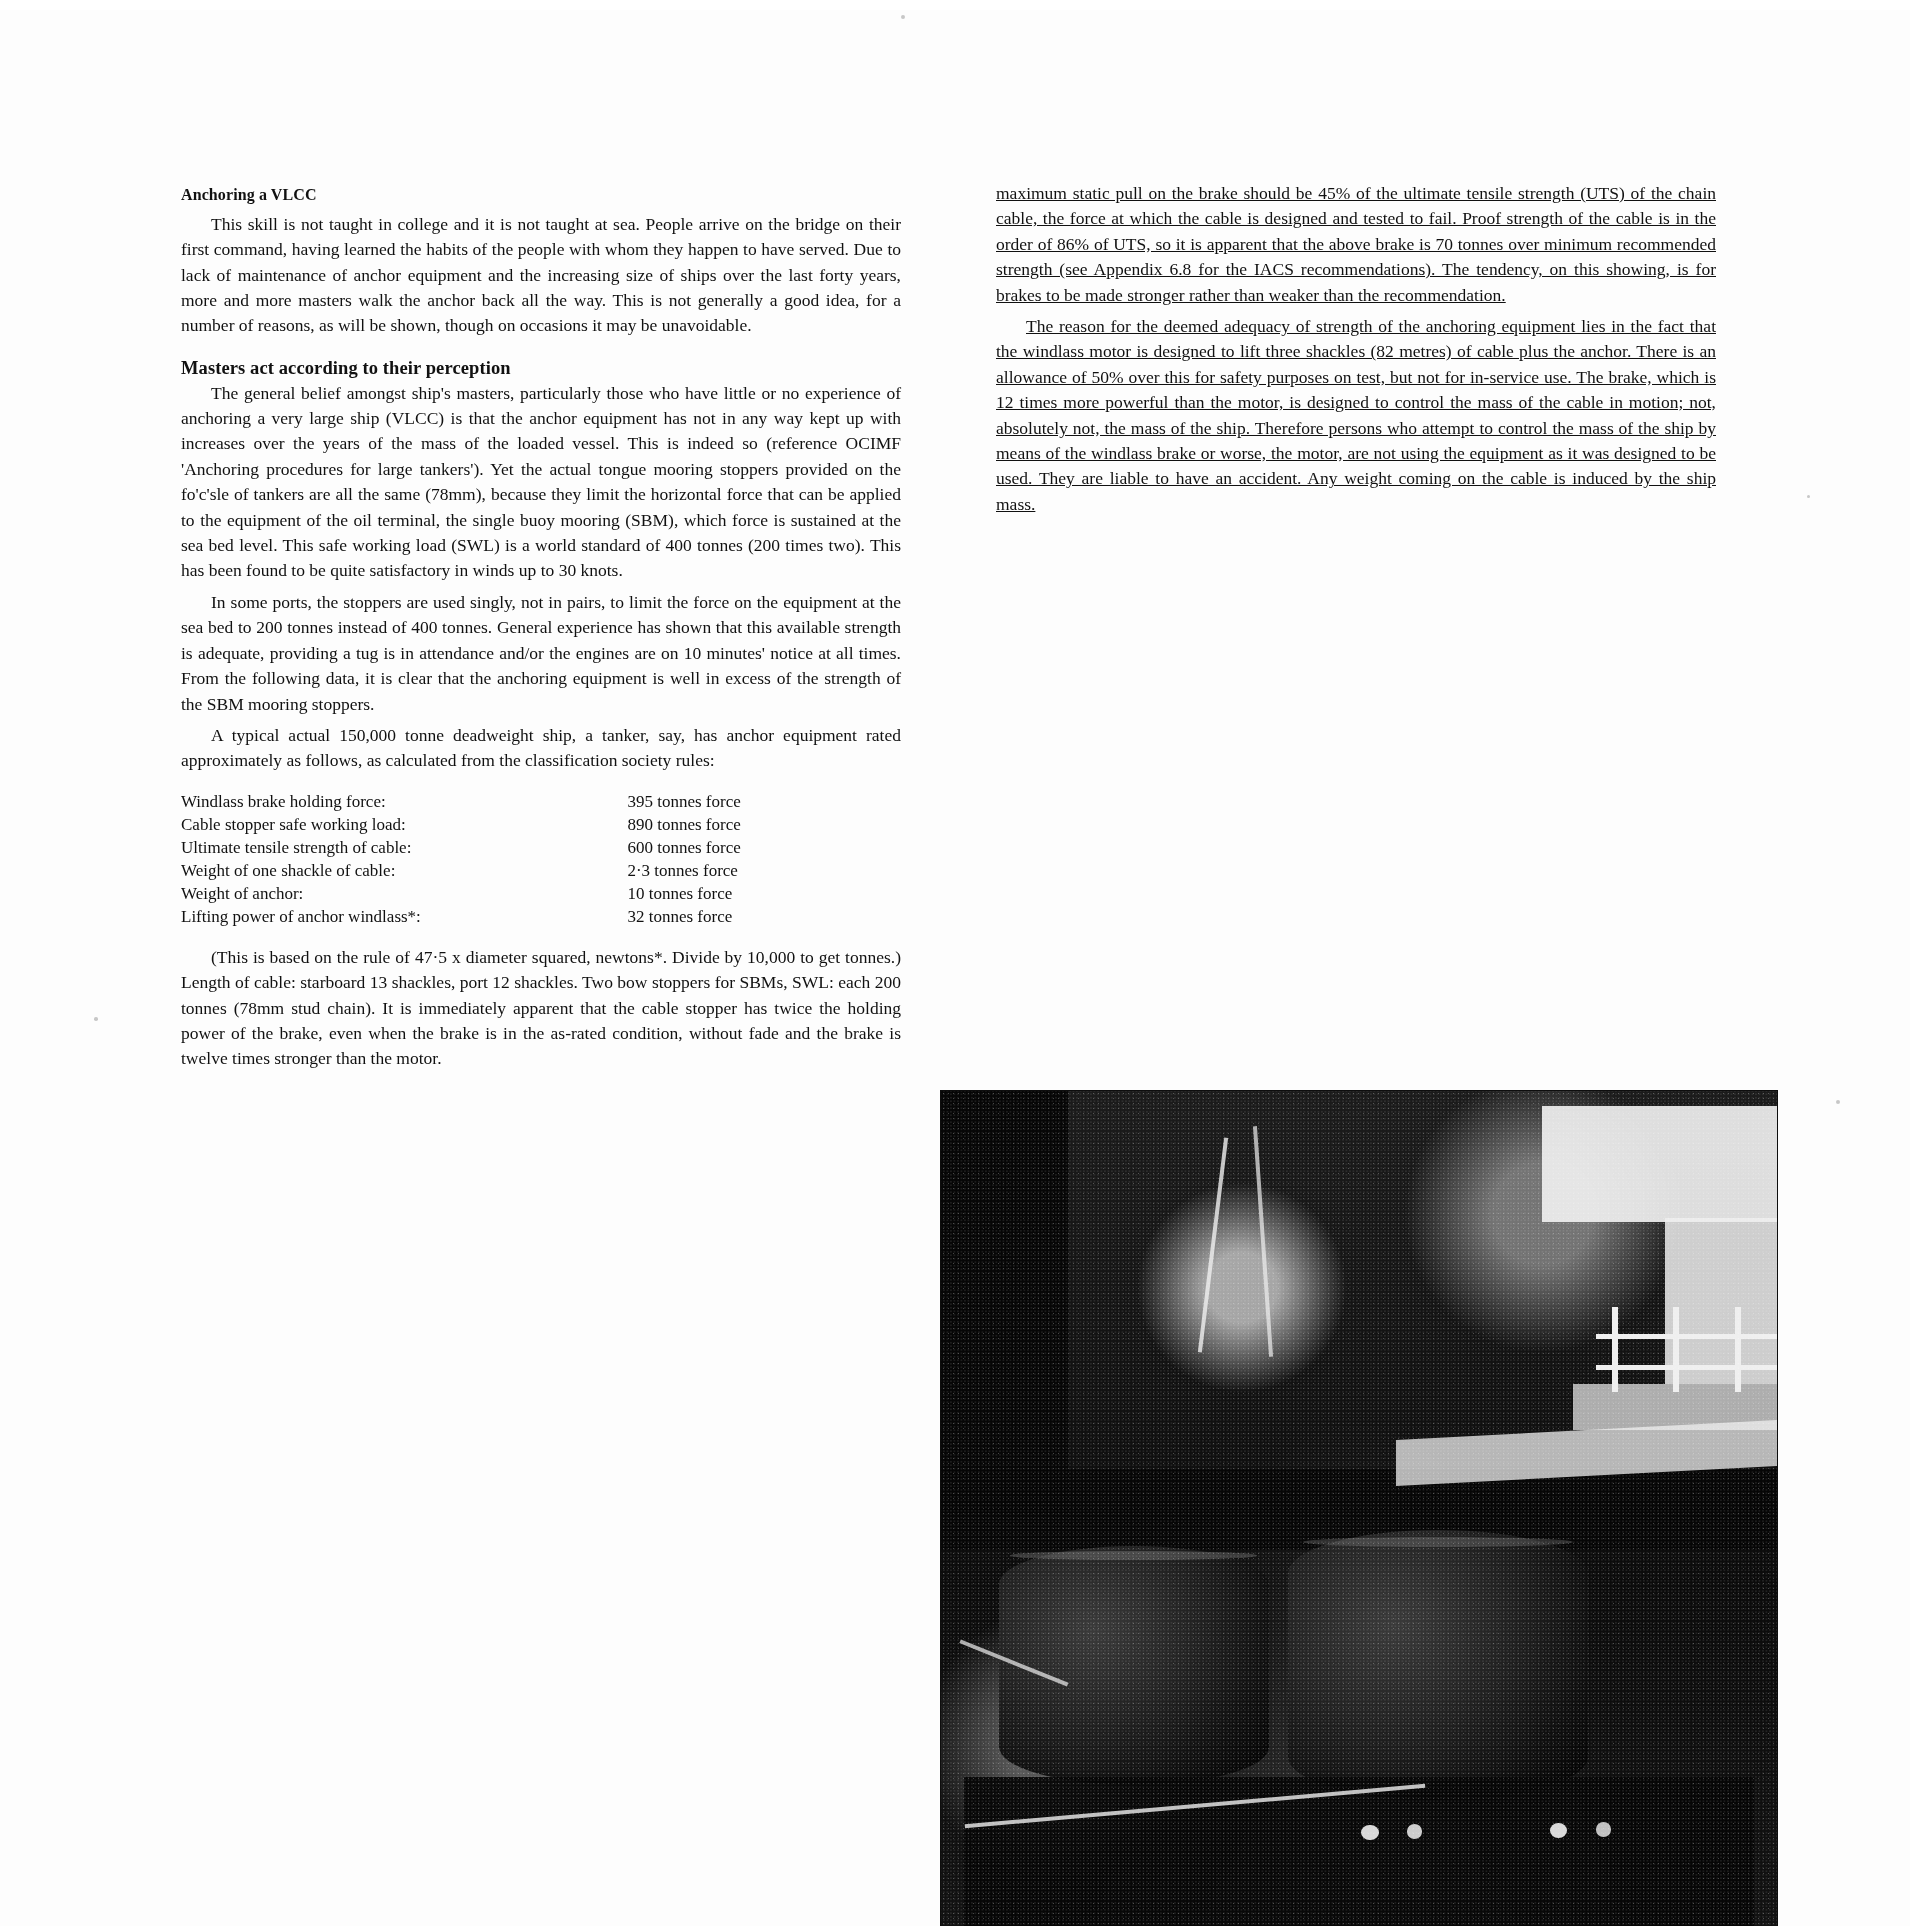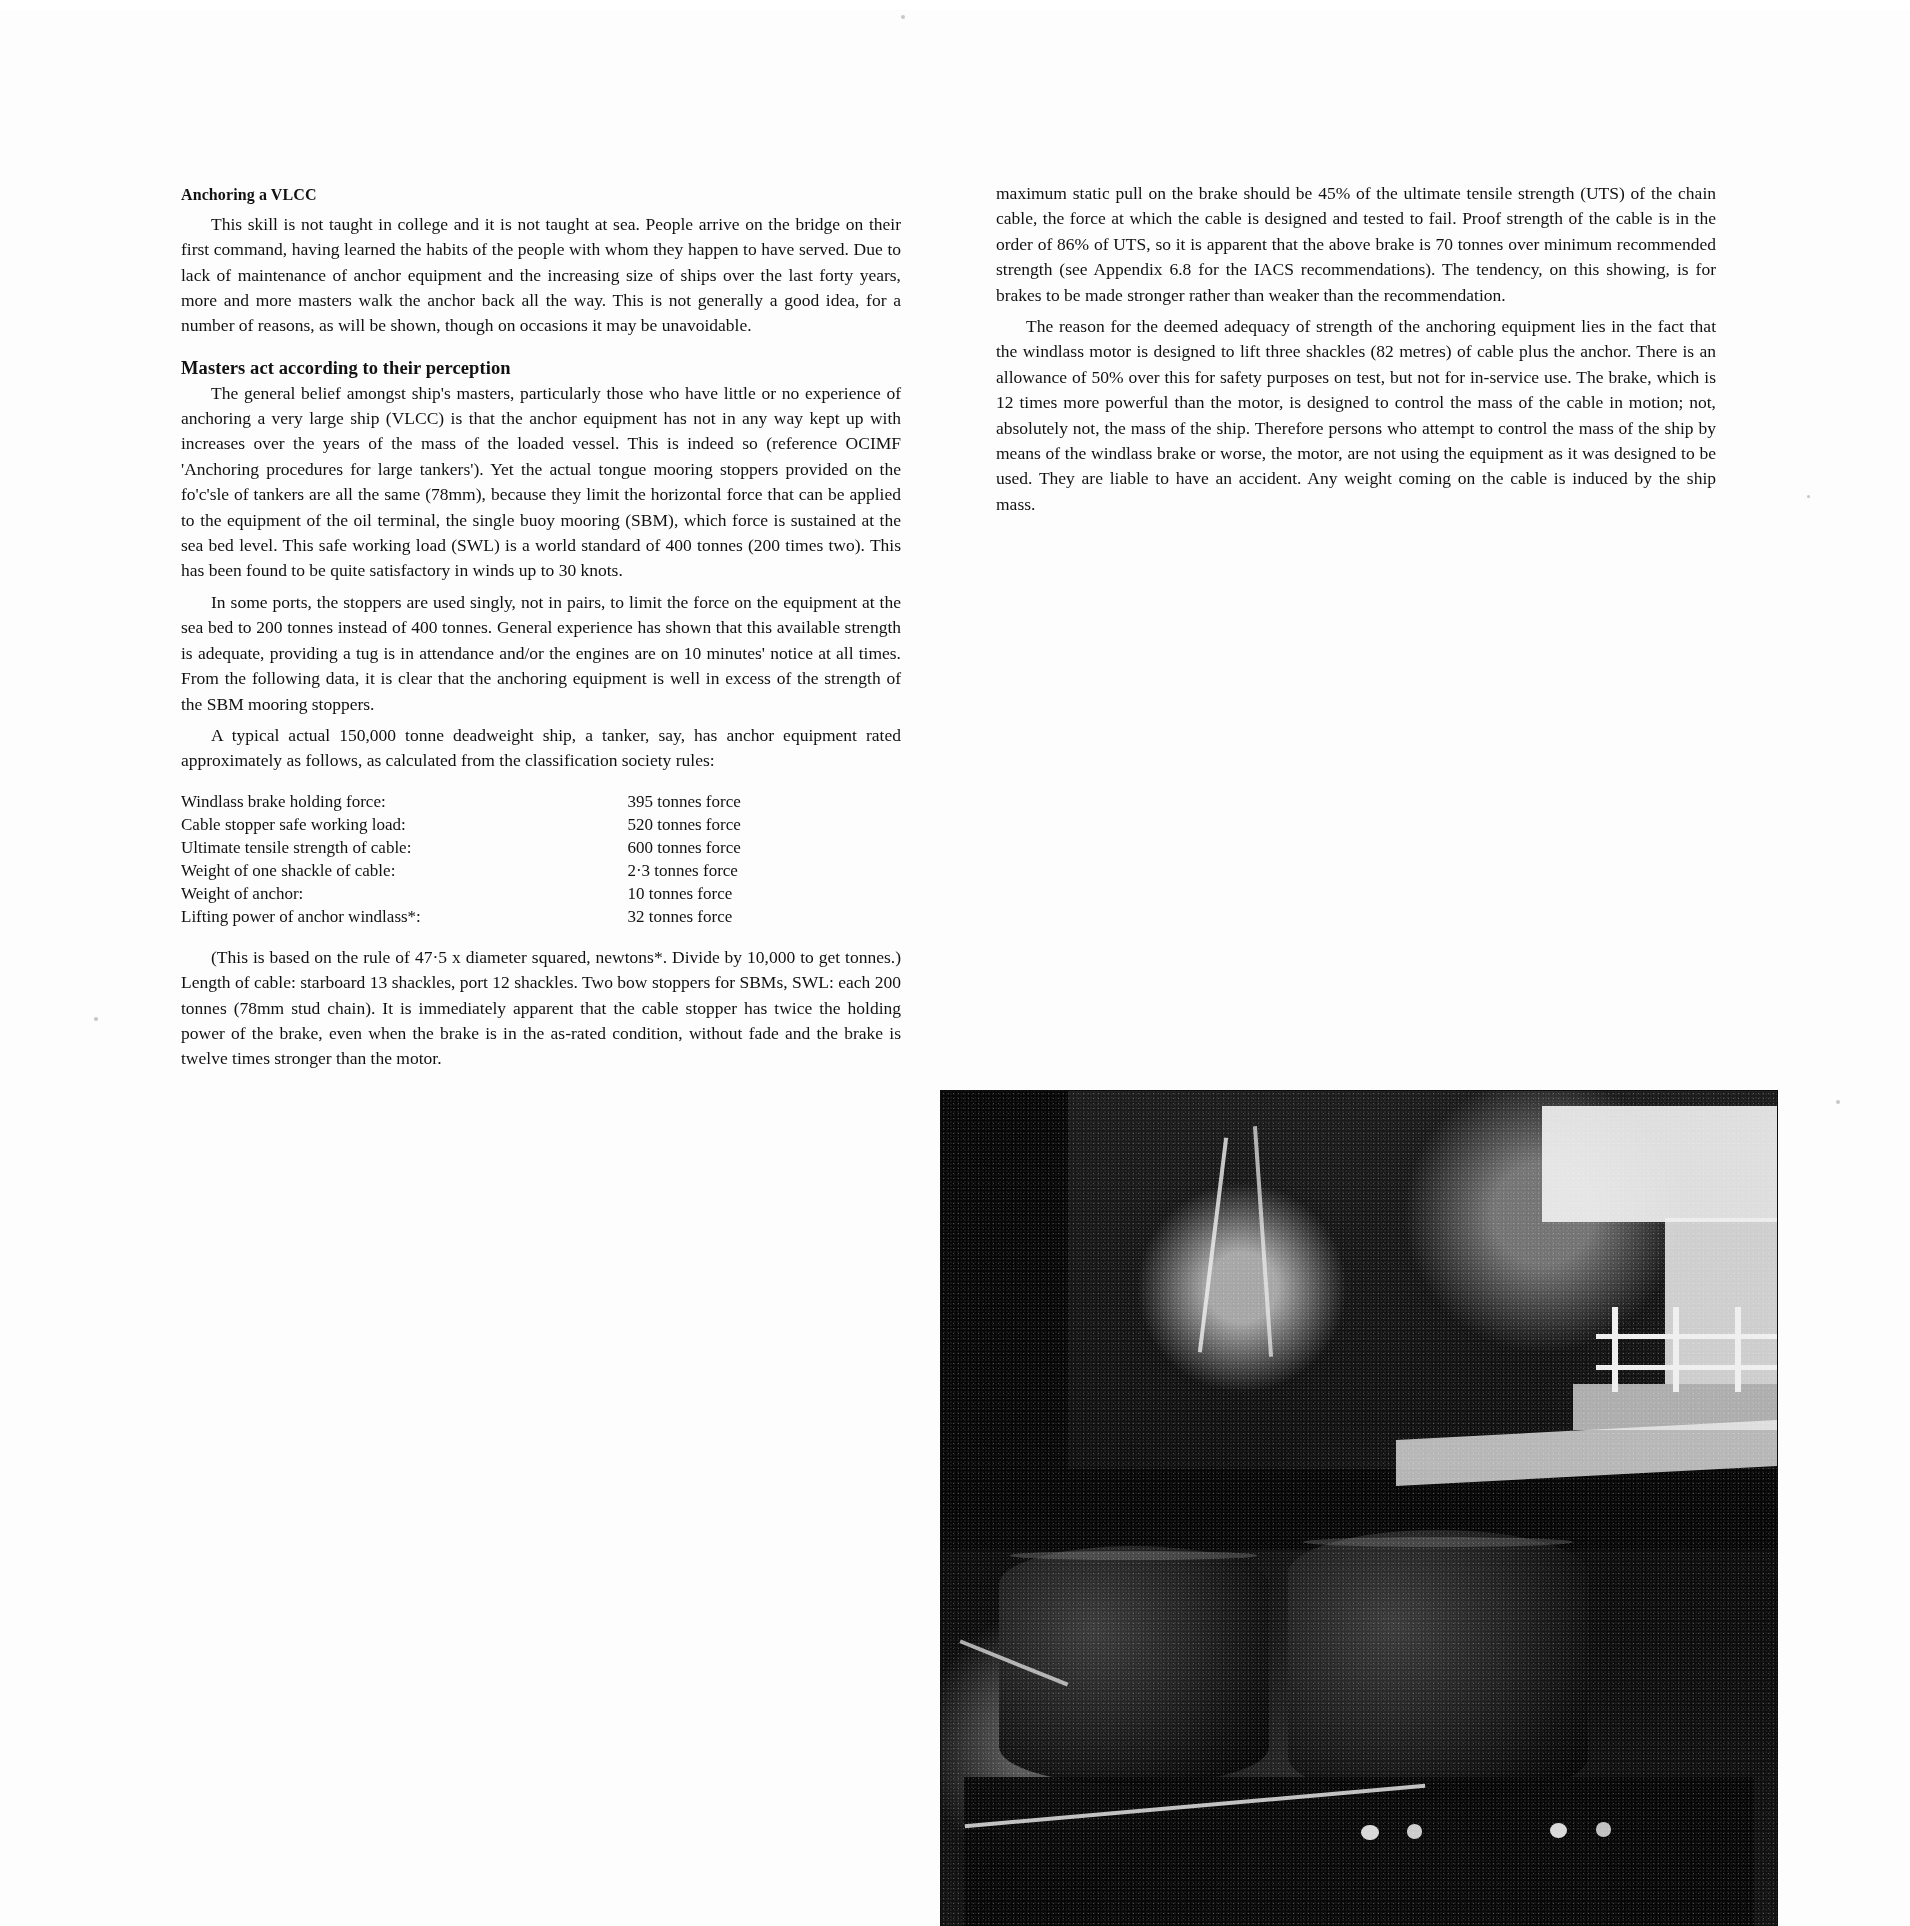--- a/index.html
+++ b/index.html
@@ -36,21 +36,21 @@
   
   .col {
     position: absolute;
     top: 181px;
     width: 720px;
     font-size: 17.5px;
     line-height: 25.4px;
     text-align: justify;
   }
   .col-left  { left: 181px; }
-  .col-right { left: 996px; }
+  .col-right { left: 996px; text-decoration: underline; }
 
   h1.article-title {
     font-size: 16px;
     line-height: 28.5px;
     font-weight: 600;
     margin: 0 0 2.3px 0;
     letter-spacing: 0.1px;
     text-align: left;
   }
   h2.sub-head {
@@ -166,21 +166,21 @@
     <p>A typical actual 150,000 tonne deadweight ship, a tanker, say, has anchor equipment rated approximately as follows, as calculated from the classification society rules:</p>
 
     <table class="spec-table">
       <tbody>
         <tr>
           <td class="label">Windlass brake holding force:</td>
           <td class="value">395 tonnes force</td>
         </tr>
         <tr>
           <td class="label">Cable stopper safe working load:</td>
-          <td class="value">520 tonnes force</td>
+          <td class="value">890 tonnes force</td>
         </tr>
         <tr>
           <td class="label">Ultimate tensile strength of cable:</td>
           <td class="value">600 tonnes force</td>
         </tr>
         <tr>
           <td class="label">Weight of one shackle of cable:</td>
           <td class="value">2·3 tonnes force</td>
         </tr>
         <tr>

